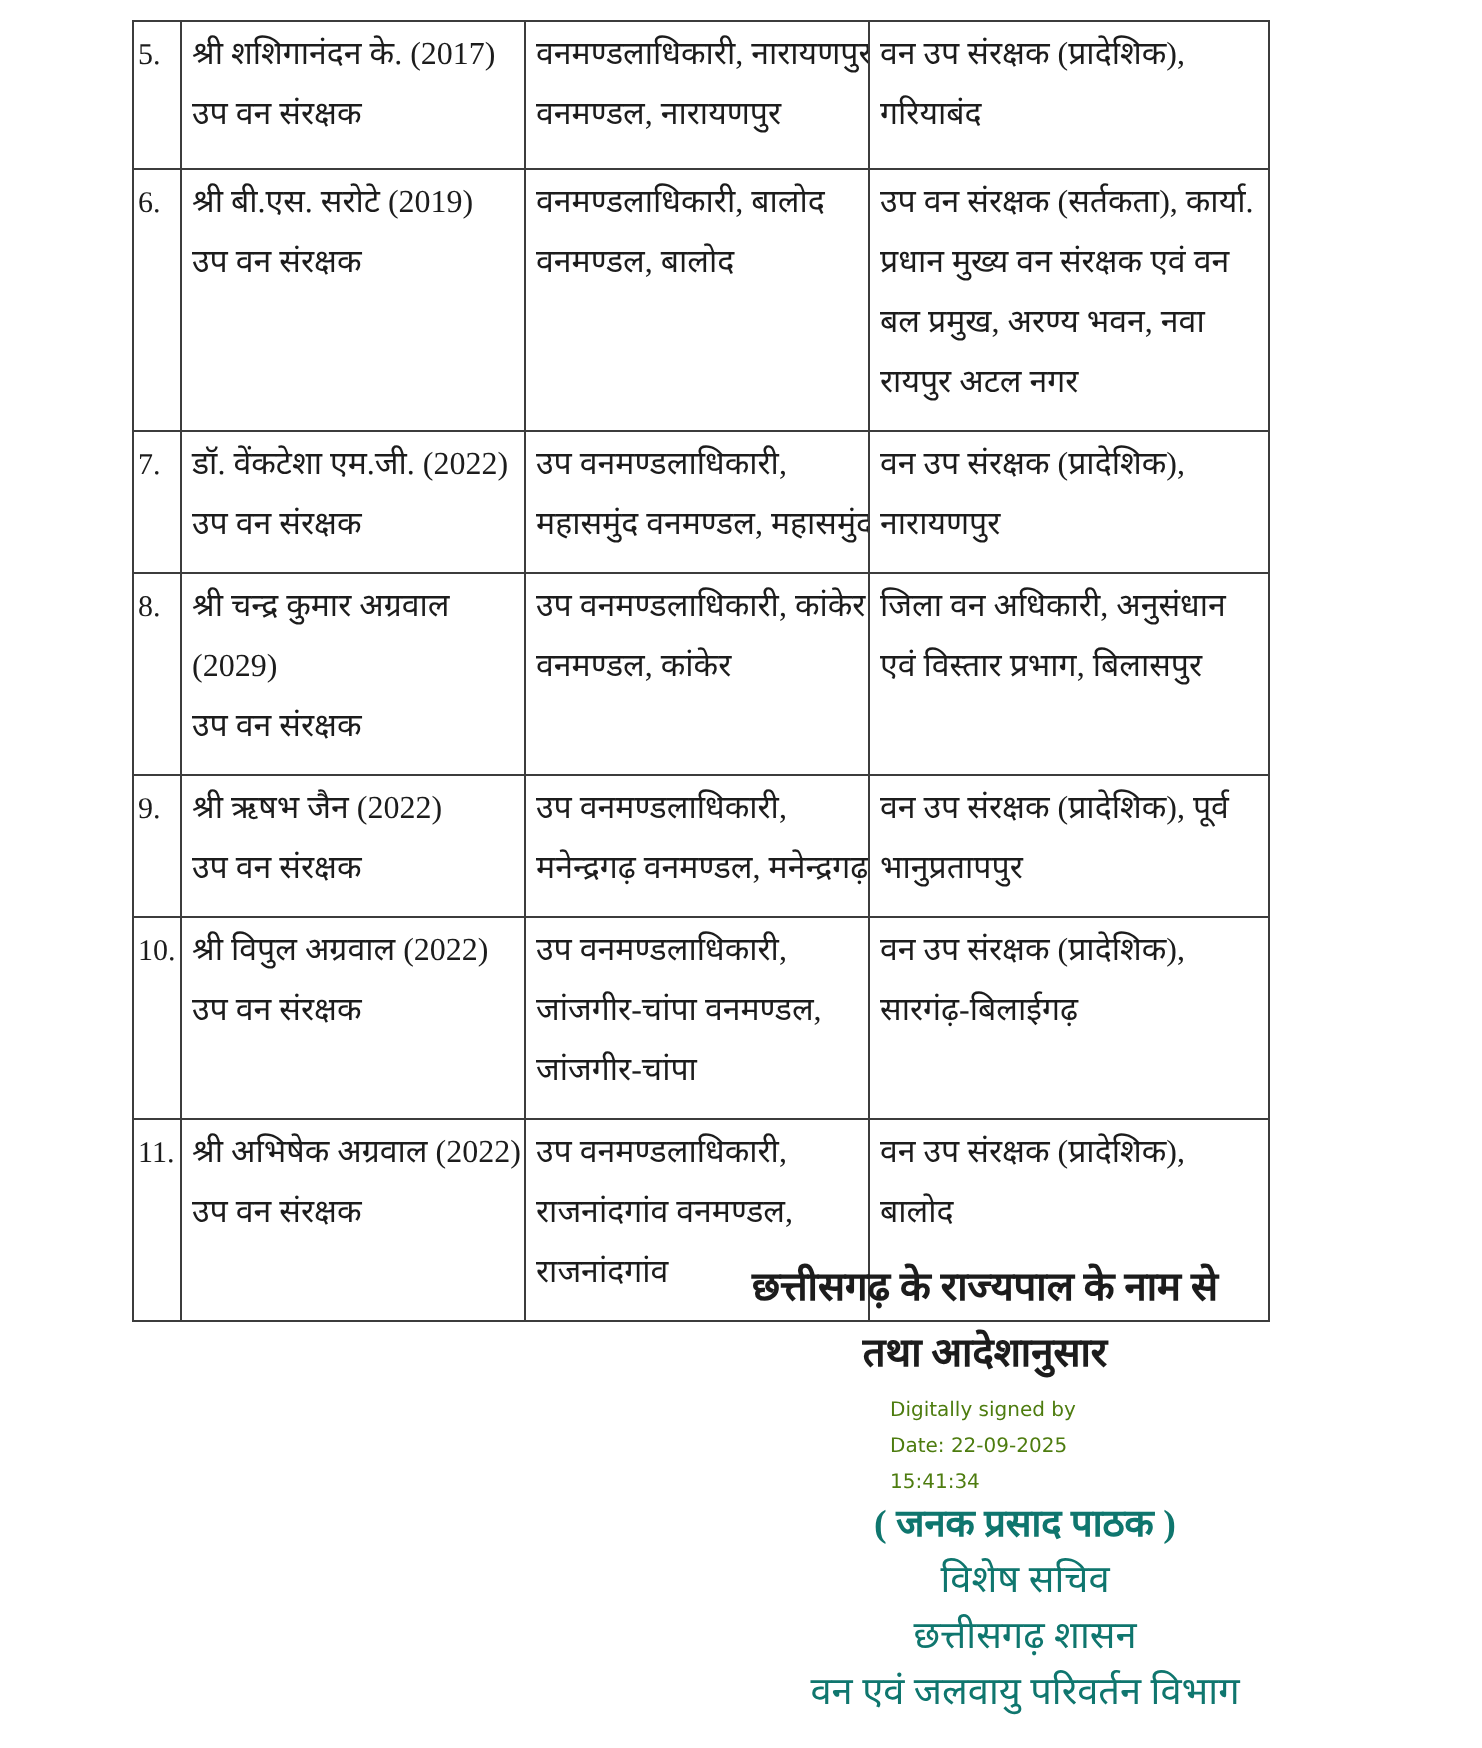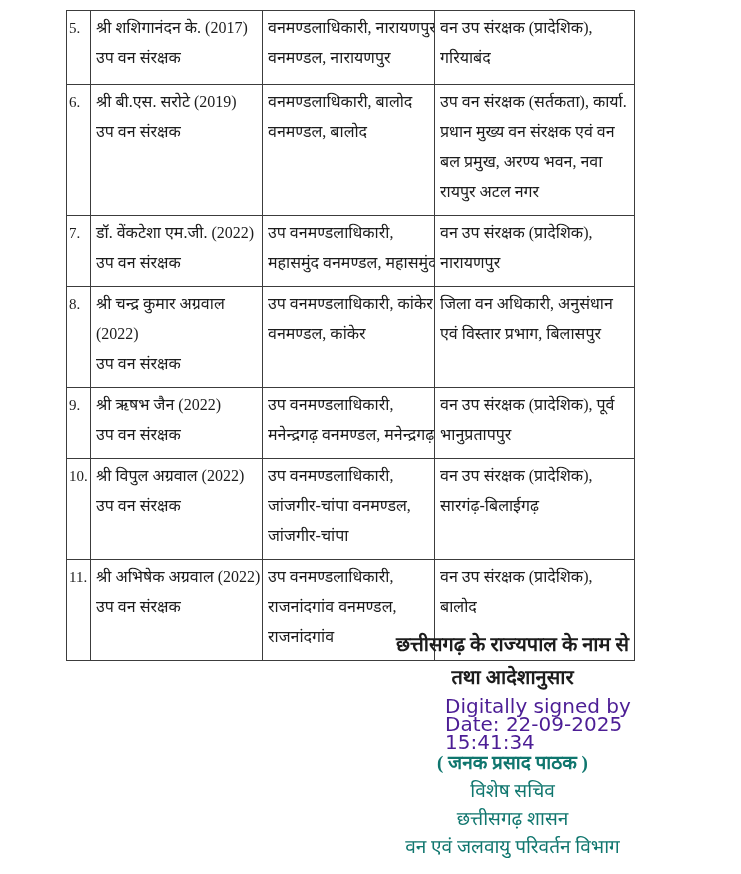--- a/index.html
+++ b/index.html
@@ -37,38 +37,38 @@
   .officers-table td.num-cell {
     padding-left: 2px;
     padding-right: 0;
     font-size: 15px;
   }
   .cell-line { white-space: nowrap; }
 
   
   .closing-block {
     position: absolute;
-    left: 340px;
+    left: 320px;
     top: 628px;
     width: 345px;
     text-align: center;
     font-size: 20px;
     font-weight: bold;
     line-height: 33px;
   }
 
   
   .digital-sig-block {
     position: absolute;
     left: 445px;
     top: 697px;
     font-family: "DejaVu Sans", sans-serif;
-    font-size: 20px;
+    font-size: 10px;
     line-height: 18px;
-    color: #4c1d95;
+    color: #4d7c0f;
     text-align: left;
     z-index: 1;
   }
 
   
   .signatory-block {
     position: absolute;
     left: 340px;
     top: 749px;
     width: 345px;
@@ -145,21 +145,21 @@
             <div class="cell-line">वन उप संरक्षक (प्रादेशिक),</div>
             <div class="cell-line">नारायणपुर</div>
           </td>
         </tr>
         <tr style="height: 88px;">
           <td class="num-cell">
             <div class="cell-line">8.</div>
           </td>
           <td>
             <div class="cell-line">श्री चन्द्र कुमार अग्रवाल</div>
-            <div class="cell-line">(2022)</div>
+            <div class="cell-line">(2029)</div>
             <div class="cell-line">उप वन संरक्षक</div>
           </td>
           <td>
             <div class="cell-line">उप वनमण्डलाधिकारी, कांकेर</div>
             <div class="cell-line">वनमण्डल, कांकेर</div>
           </td>
           <td>
             <div class="cell-line">जिला वन अधिकारी, अनुसंधान</div>
             <div class="cell-line">एवं विस्तार प्रभाग, बिलासपुर</div>
           </td>

